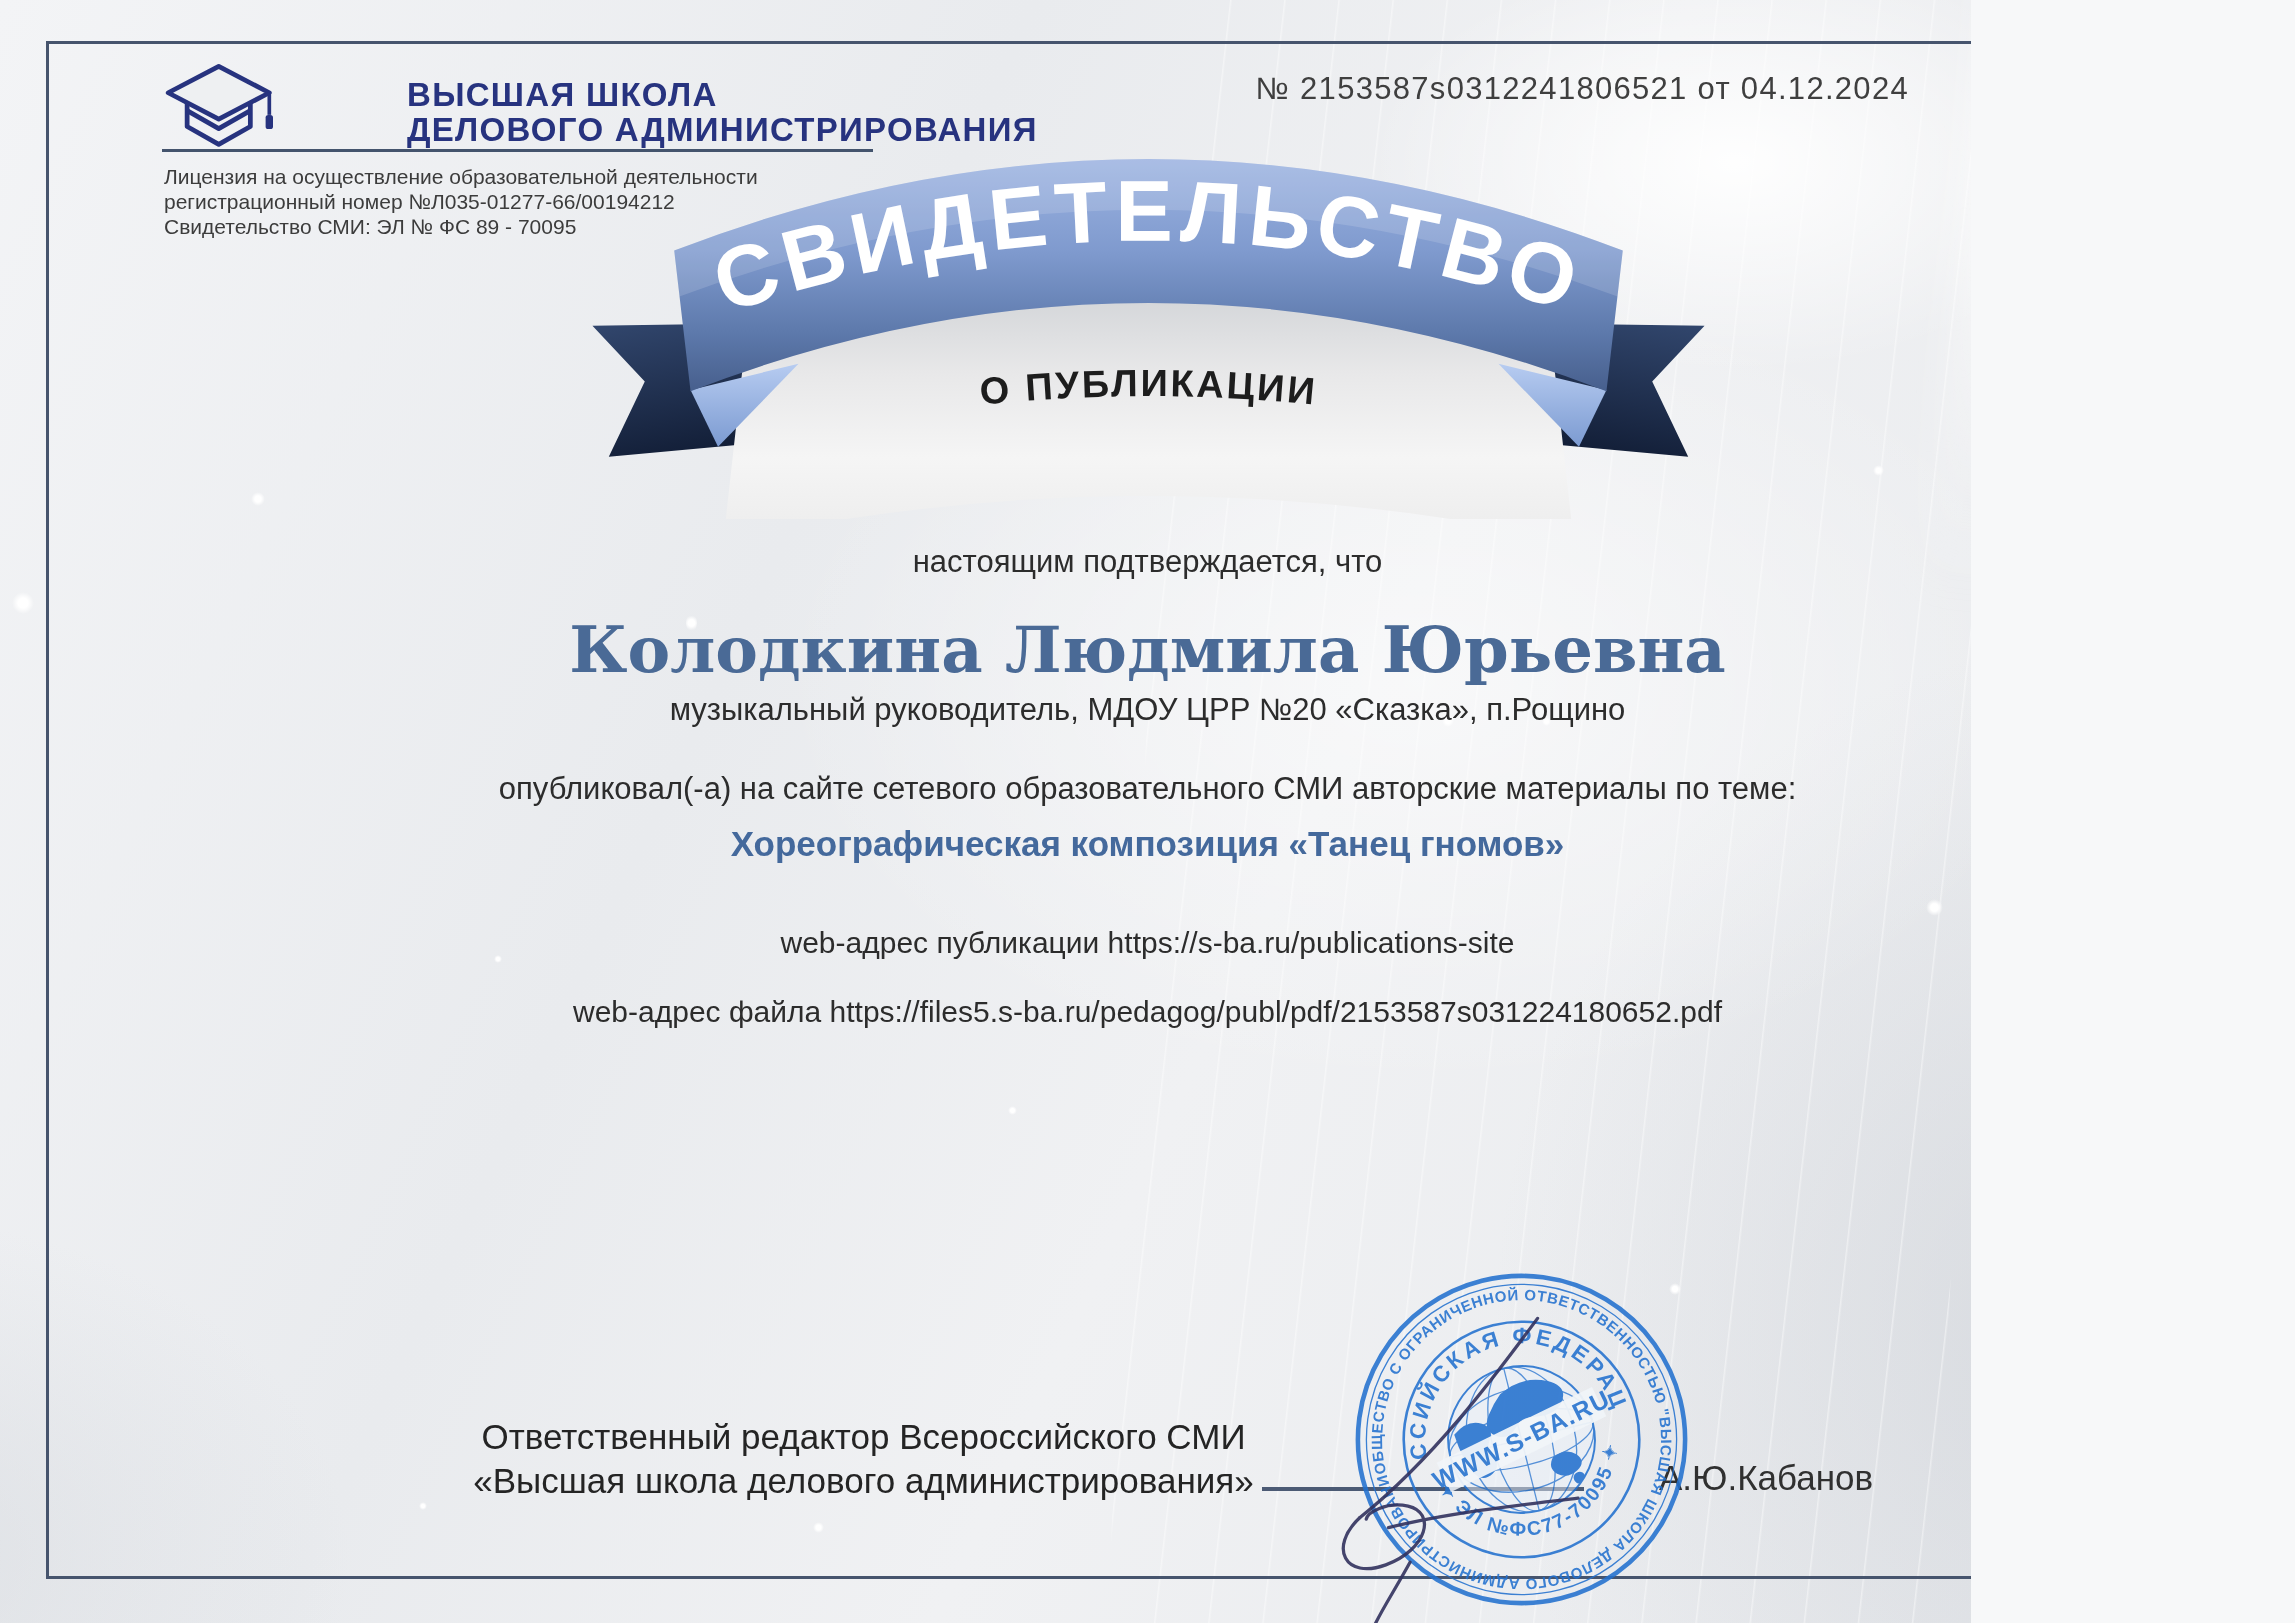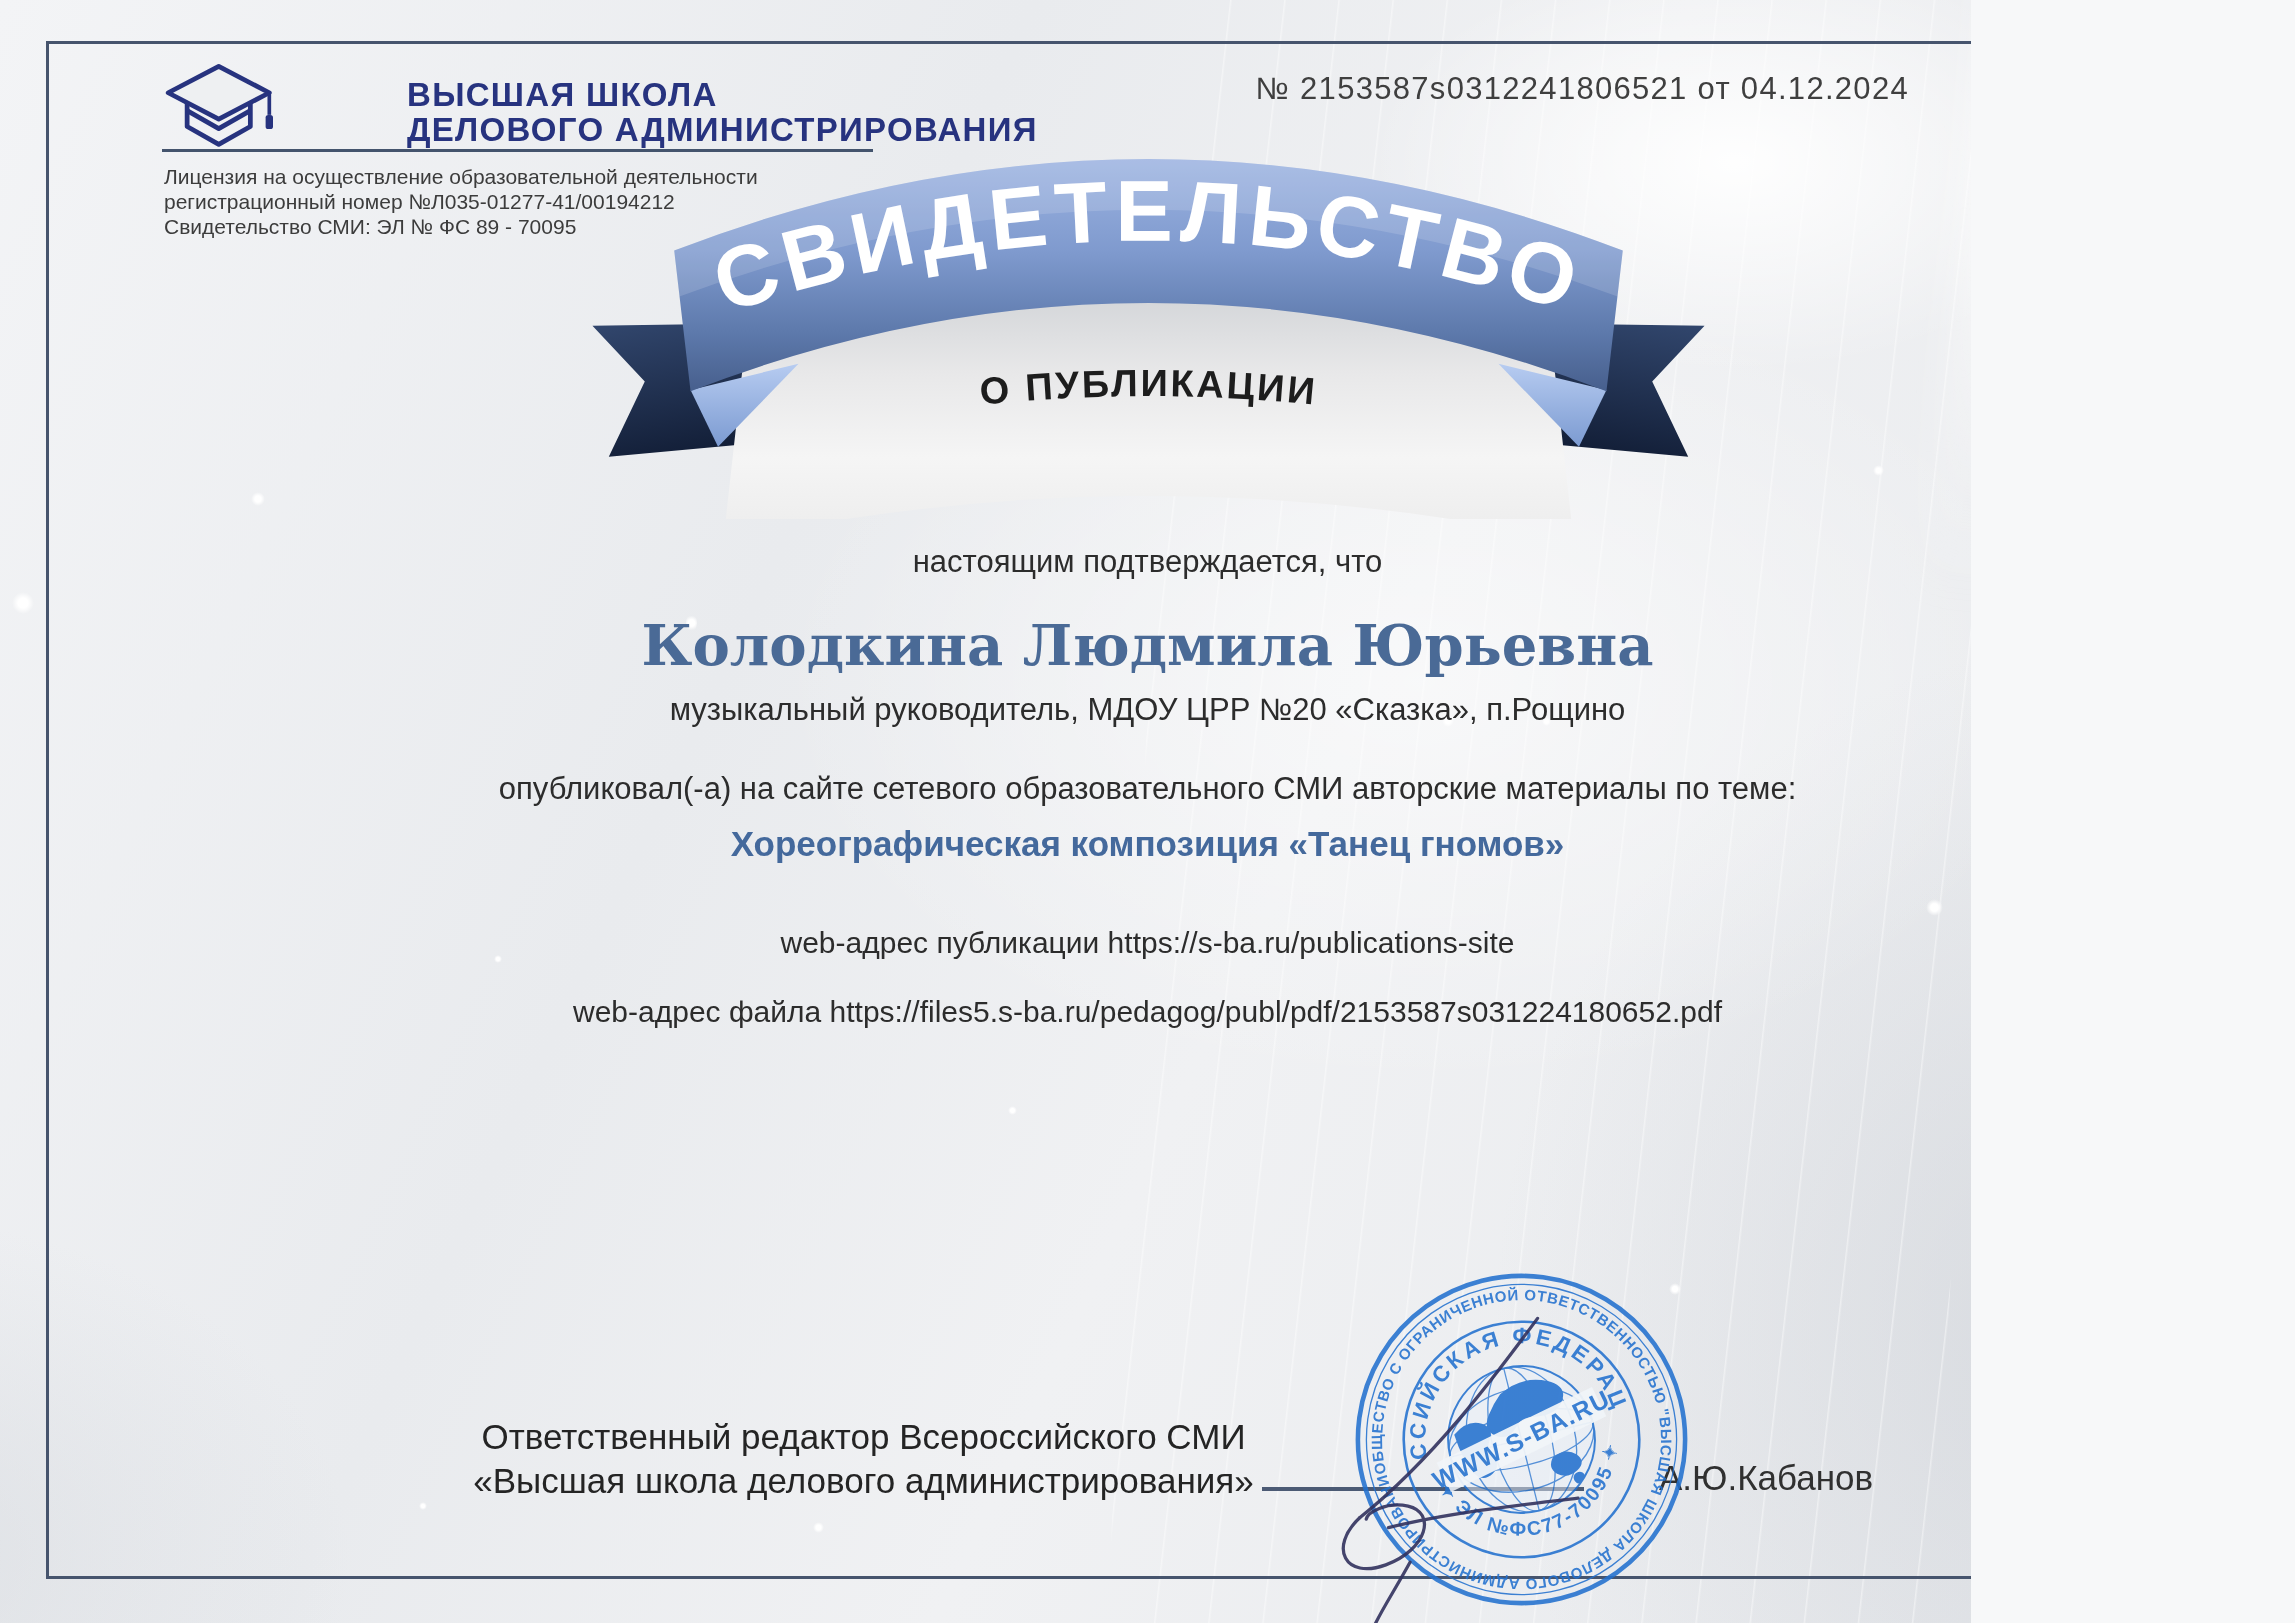--- a/index.html
+++ b/index.html
@@ -21,21 +21,21 @@
   .logo-row{position:absolute;left:165px;top:63px;}
   .logo-text{position:absolute;left:407px;top:77px;color:#27337f;font-weight:bold;font-size:33px;line-height:35px;letter-spacing:1.3px;white-space:nowrap;}
   .logo-rule{position:absolute;left:162px;top:149px;width:711px;height:3.3px;background:#44546d;}
   .license{position:absolute;left:164px;top:164px;font-size:21px;line-height:25px;color:#3c3c3c;}
   .docnum{position:absolute;right:62px;top:71px;font-size:31px;letter-spacing:1.3px;color:#3f3f3f;white-space:nowrap;margin-left:44px;}
 
   .banner-svg{position:absolute;left:563px;top:149px;}
 
   .center-text{position:absolute;left:0;width:2295px;text-align:center;color:#2c2c2c;white-space:nowrap;}
   .intro{top:544px;font-size:31px;}
-  .name{top:612px;font-size:56px;font-weight:bold;font-family:"DejaVu Serif",serif;color:#4a6a96;}
+  .name{top:612px;font-size:64px;font-weight:bold;font-family:"DejaVu Serif",serif;color:#4a6a96;}
   .position{top:692px;font-size:31px;}
   .statement{top:771px;font-size:31px;}
   .topic{top:824px;font-size:35px;font-weight:bold;color:#44699c;}
   .web1{top:926px;font-size:30px;}
   .web2{top:995px;font-size:30px;}
 
   .editor{position:absolute;left:366px;top:1415px;width:995px;text-align:center;font-size:35px;line-height:44px;color:#242424;}
   .signer{position:absolute;left:1659px;top:1458px;font-size:35px;color:#303030;}
   .sig-line{position:absolute;left:1262px;top:1487px;width:322px;height:3.9px;background:#4b5a74;z-index:1;}
   .stamp-svg{position:absolute;left:1335px;top:1253px;opacity:.88;z-index:2;}
@@ -73,21 +73,21 @@
     <path d="M198 56 L198 98" fill="none" stroke="#27337f" stroke-width="7"></path>
     <rect x="191" y="98" width="14" height="27" rx="5" fill="#27337f"></rect>
   </svg>
   <div class="logo-text">
     <div>ВЫСШАЯ ШКОЛА</div>
     <div>ДЕЛОВОГО АДМИНИСТРИРОВАНИЯ</div>
   </div>
   <div class="logo-rule"></div>
   <div class="license">
     <div>Лицензия на осуществление образовательной деятельности</div>
-    <div>регистрационный номер №Л035-01277-41/00194212</div>
+    <div>регистрационный номер №Л035-01277-66/00194212</div>
     <div>Свидетельство СМИ: ЭЛ № ФС 89 - 70095</div>
   </div>
 
   <div class="docnum">№ 2153587s0312241806521 от 04.12.2024</div>
 
   <svg class="banner-svg" width="1171" height="370" viewBox="0 0 1790 565">
     <defs>
       <linearGradient id="bandGrad" x1="0" y1="0" x2="0" y2="1">
         <stop offset="0" stop-color="#9cb3e1"></stop>
         <stop offset="0.4" stop-color="#7f9ace"></stop>

